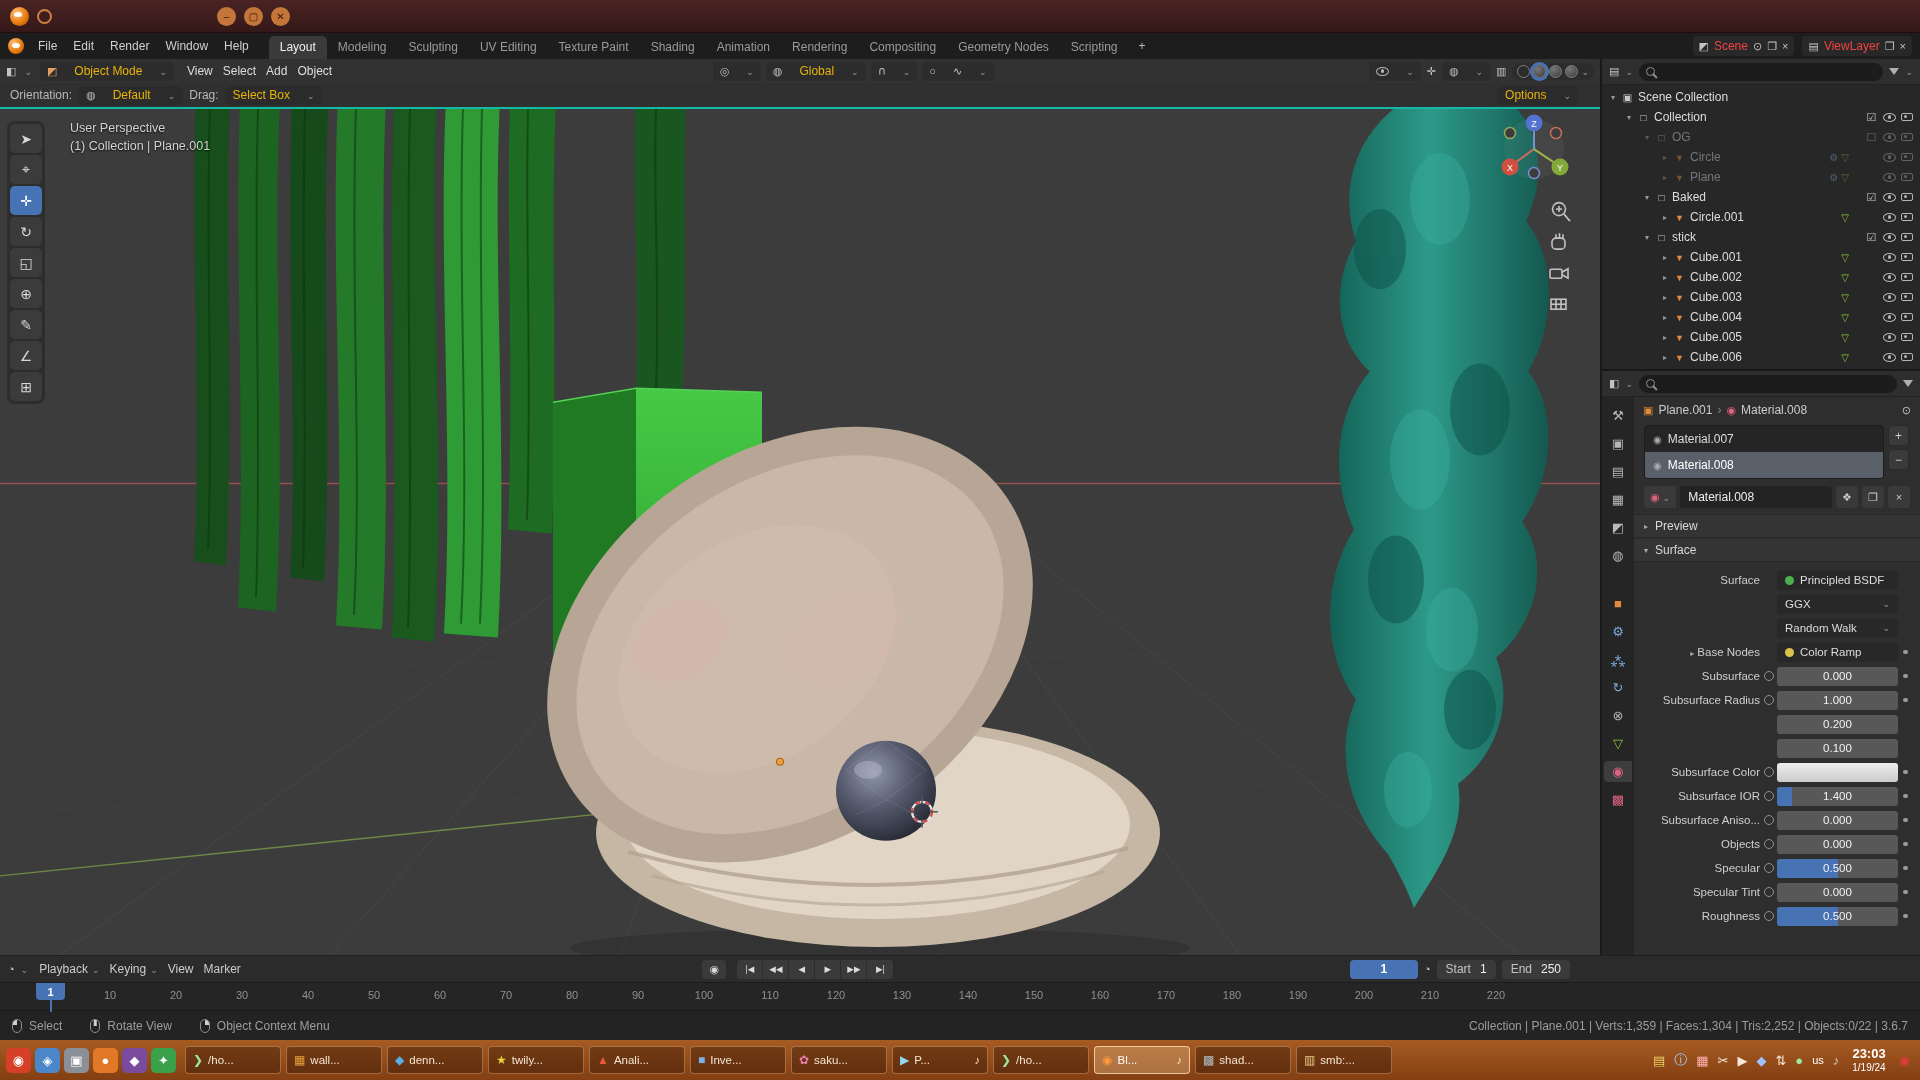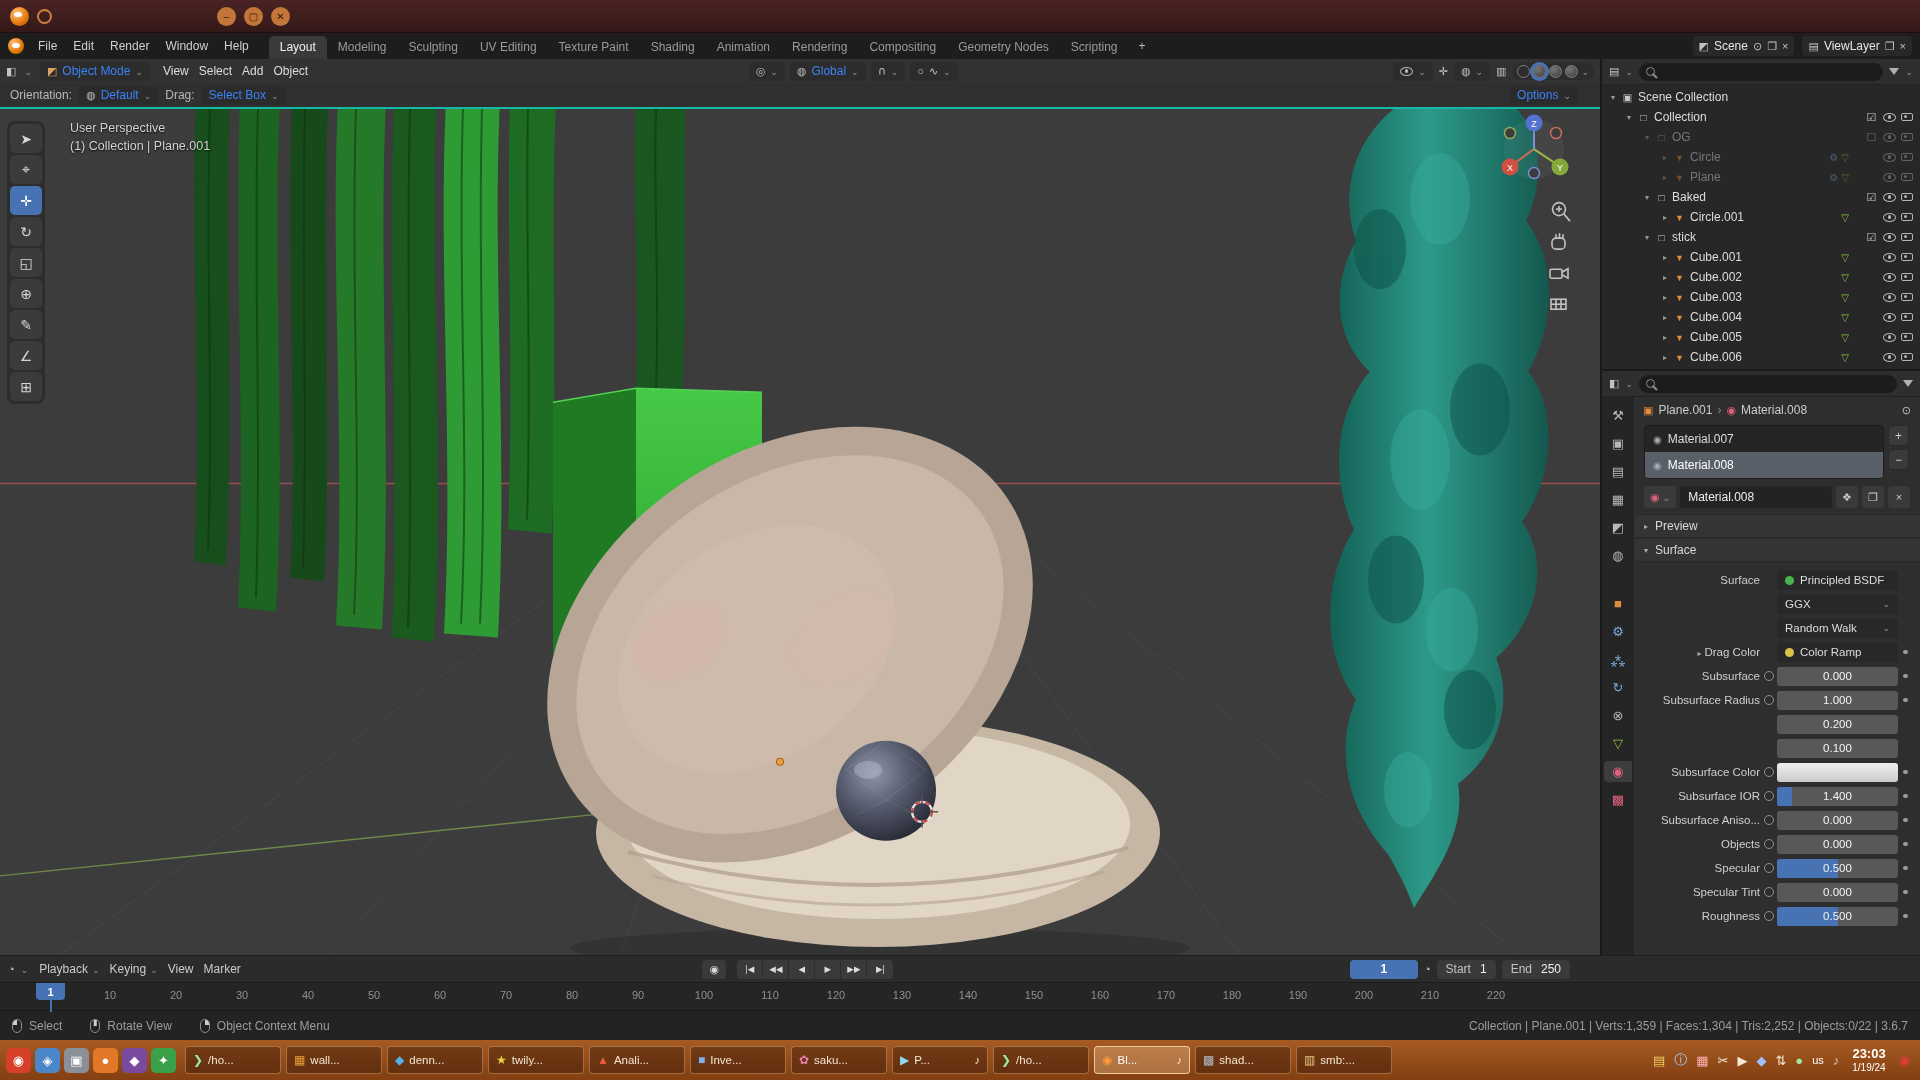--- a/index.html
+++ b/index.html
@@ -25,21 +25,21 @@
   .menubar { height:26px; flex:none; background:#1d1d1d; display:flex; align-items:center;
     padding:4px 8px; gap:2px; }
   .blogo.small { width:16px; height:16px; margin-right:4px; }
   .mb-menu { padding:3px 8px; color:#cfcfcf; border-radius:3px; }
   .ws-tabs { display:flex; align-items:flex-end; margin-left:10px; height:26px; }
   .ws-tab { padding:4px 11px 5px; color:#9a9a9a; border-radius:5px 5px 0 0; white-space:nowrap; }
   .ws-tab.active { background:#3a3a3a; color:#f0f0f0; }
   .ws-add { padding:3px 8px; color:#bbb; }
   .mb-right { margin-left:auto; display:flex; gap:8px; align-items:center; }
   .selector { display:flex; align-items:center; background:#282828; border-radius:4px;
-    height:20px; padding:0 6px; gap:5px; color:#e5e5e5; }
+    height:20px; padding:0 6px; gap:5px; color:#ef4444; }
 
   
   .ig { color:#c2c2c2; font-size:11px; line-height:1; display:inline-block; }
   .ig-chevs::before { content:"⌄"; font-size:9px; color:#999; }
   .ig-globe::before { content:"◍"; }
   .ig-pivot::before { content:"◎"; }
   .ig-magnet::before { content:"∪"; transform:rotate(180deg); display:inline-block; }
   .ig-prop::before { content:"○"; }
   .ig-propcurve::before { content:"∿"; }
   .ig-gizmo::before { content:"✛"; }
@@ -70,21 +70,21 @@
   .camshape::after { content:""; position:absolute; left:2px; top:1px; width:3px; height:3px;
     background:#b5b5b5; border-radius:50%; }
 
   
   .main { flex:1; display:flex; min-height:0; }
   .viewport { flex:1; display:flex; flex-direction:column; min-width:0; }
 
   .vp-header { height:24px; flex:none; background:#323232; display:flex; align-items:center;
     padding:0 6px; gap:8px; }
   .hbox { display:flex; align-items:center; background:#2c2c2c; border-radius:4px; height:19px;
-    padding:0 7px; gap:5px; color:#3b82f6; white-space:nowrap; }
+    padding:0 7px; gap:17px; color:#eab308; white-space:nowrap; }
   .vp-menu { color:#ddd; padding:0 5px; }
   .vph-center { display:flex; gap:5px; margin-left:auto; }
   .vph-right { display:flex; gap:6px; margin-left:auto; align-items:center; }
   .shades { display:flex; align-items:center; gap:3px; background:#2c2c2c; border-radius:9px;
     padding:2px 5px; }
   .shade { width:13px; height:13px; border-radius:50%; border:1px solid #808080;
     background:radial-gradient(circle at 35% 30%, #777, #3a3a3a); }
   .shade.wire { background:#2c2c2c; }
   .shade.sel { box-shadow:0 0 0 3px #4772b3; }
 
@@ -967,21 +967,21 @@
                   <span class="fpre"></span>
                   <span class="fctl menu">
                     <span class="fill"></span>
 
                     <span class="val">Random Walk</span>
                   </span>
                   <span class="fpost"></span>
                 </div>
 
                 <div class="frow">
-                  <span class="flabel"><span class="farrow">▸</span><span>Drag Color</span></span>
+                  <span class="flabel"><span class="farrow">▸</span><span>Base Nodes</span></span>
                   <span class="fpre"></span>
                   <span class="fctl node">
                     <span class="fill"></span>
                     <span class="ndot" style="background: rgb(216, 194, 74);"></span>
                     <span class="val">Color Ramp</span>
                   </span>
                   <span class="fpost on"></span>
                 </div>
 
                 <div class="frow">

